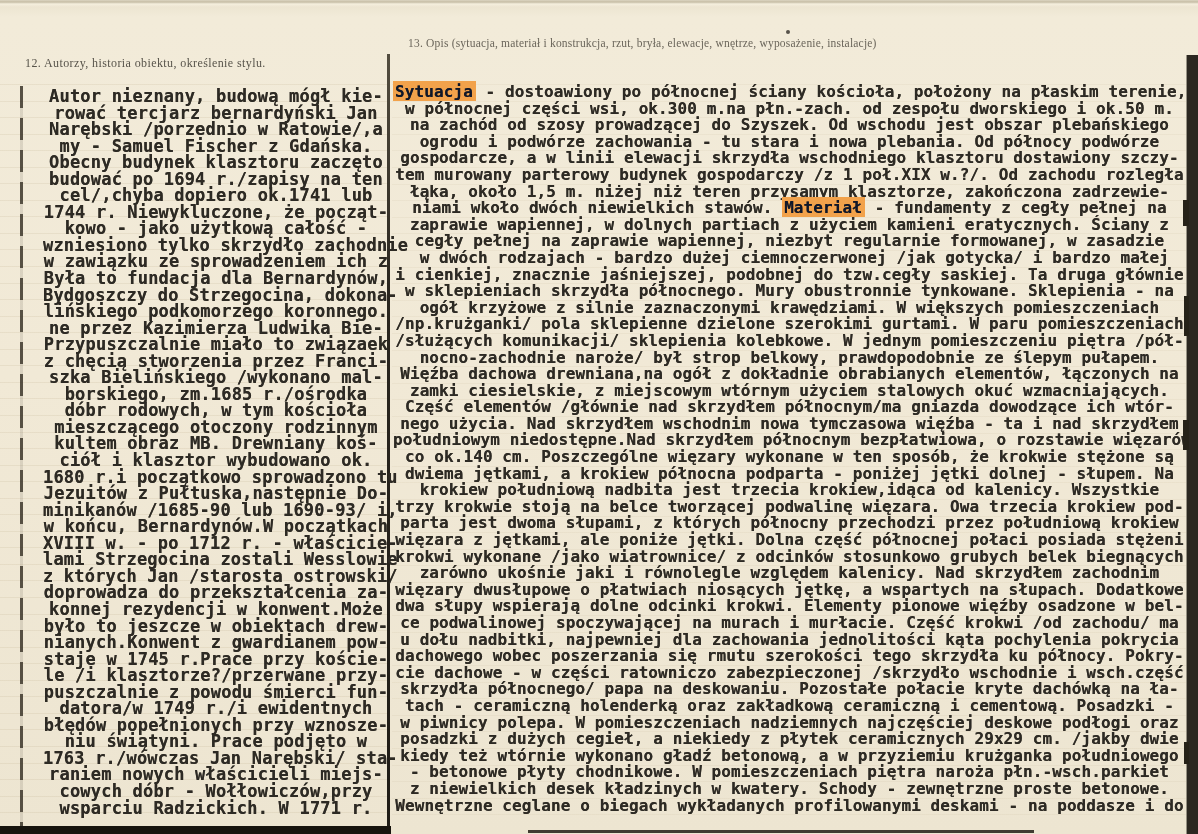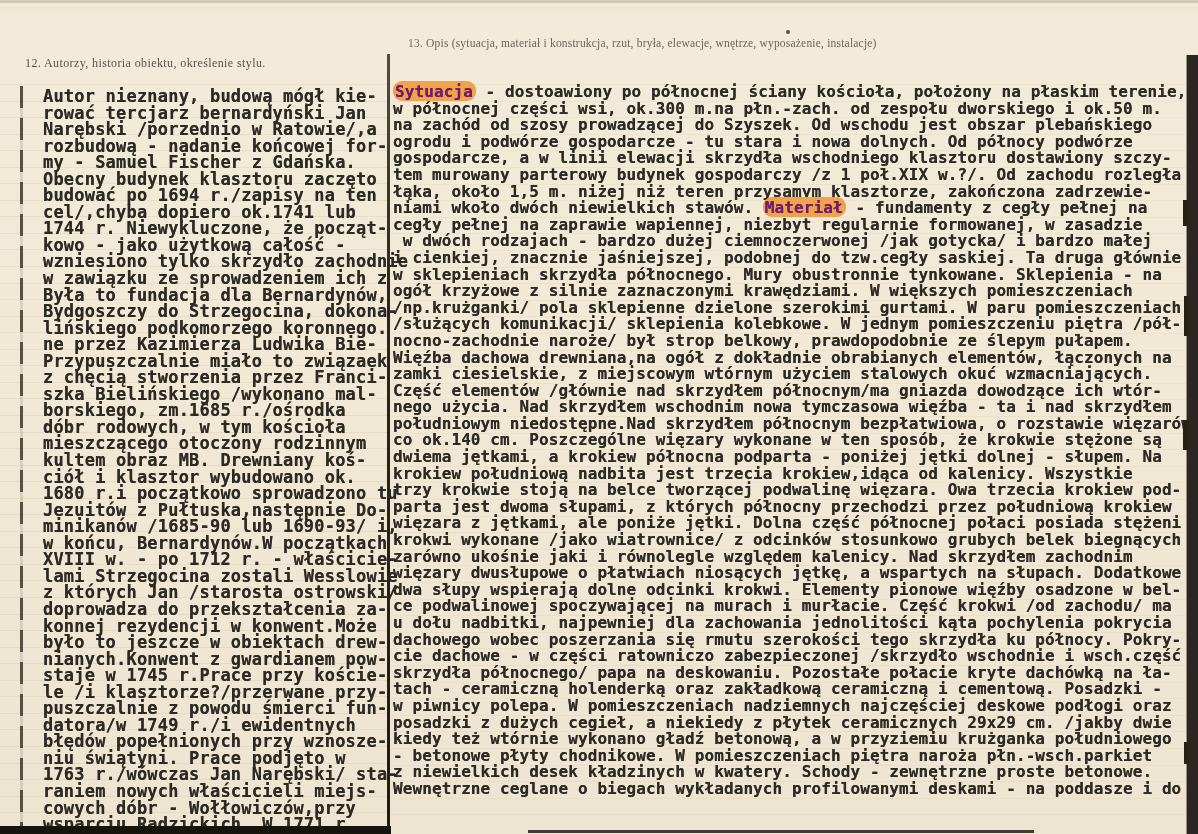--- a/index.html
+++ b/index.html
@@ -17,25 +17,25 @@
   .ruling-r{position:absolute;left:392px;top:84px;right:12px;height:747px;
     background:repeating-linear-gradient(180deg,rgba(165,145,105,0.08) 0 1px,rgba(0,0,0,0) 1px 16.6px);}
   .hdr{position:absolute;font-family:"Liberation Serif",serif;color:#57534a;white-space:pre;}
   .hdr-left{left:25px;top:48px;font-size:12px;letter-spacing:0.4px;margin-top:8px;}
   .hdr-right{left:408px;top:37px;font-size:11.5px;letter-spacing:0.2px;color:#6a655a;}
   .divider{position:absolute;left:387px;top:54px;bottom:0;width:3px;
     background:linear-gradient(180deg,#534d3f 0,#2a261f 30%,#1f1c16 100%);}
   .left-rule{position:absolute;left:20px;top:86px;height:740px;width:3px;
     background:repeating-linear-gradient(180deg,rgba(48,42,31,0.8) 0 22px,rgba(48,42,31,0.12) 22px 32px);}
   .col-text{position:absolute;font-weight:700;color:#2d2a24;
-    text-shadow:0 0 0.5px rgba(45,40,34,0.75);}
+    text-shadow:0 0 0.5px rgba(45,40,34,0.75);text-align:center;}
   .left-text{left:43px;top:88px;width:346px;font-size:17px;line-height:16.55px;letter-spacing:0.2px;}
   .right-text{left:393px;top:84px;width:793px;font-size:16px;line-height:16.6px;letter-spacing:0.1px;}
   .tline{white-space:pre;}
-  .hl{padding:1px 3px 0 2px;color:#701a75;border-radius:9px;}
+  .hl{padding:1px 3px 0 2px;color:#0f172a;}
   .bottom-bar-left{position:absolute;left:0;top:826px;width:391px;height:8px;background:#17140e;}
   .bottom-line-right{position:absolute;left:528px;top:830px;width:506px;height:3px;background:#413c32;}
   .right-edge{position:absolute;right:0;top:55px;bottom:0;width:11px;background:#2b2720;
     box-shadow:-1px 0 0 rgba(43,39,32,0.45);}
   .edge-blob{position:absolute;background:#262218;}
   .blob1{right:9px;top:200px;width:6px;height:26px;}
   .blob2{right:9px;top:296px;width:5px;height:40px;}
   .blob3{right:9px;top:420px;width:6px;height:30px;}
   .blob4{right:9px;top:742px;width:5px;height:22px;}
   .header-dot{position:absolute;left:786px;top:30px;width:4px;height:4px;border-radius:50%;background:#57524a;}
@@ -52,21 +52,20 @@
   <div class="hdr hdr-left">12. Autorzy, historia obiektu, określenie stylu.</div>
   <div class="hdr hdr-right">13. Opis (sytuacja, materiał i konstrukcja, rzut, bryła, elewacje, wnętrze, wyposażenie, instalacje)</div>
 
   <div class="left-rule"></div>
   <div class="divider"></div>
 
   <div class="col-text left-text" id="left-text">
       <div class="tline">Autor nieznany, budową mógł kie-</div>
       <div class="tline">rować tercjarz bernardyński Jan</div>
       <div class="tline">Narębski /porzednio w Ratowie/,a</div>
-      <div class="tline">rozbudową - nadanie końcowej for-</div>
       <div class="tline">my - Samuel Fischer z Gdańska.</div>
       <div class="tline">Obecny budynek klasztoru zaczęto</div>
       <div class="tline">budować po 1694 r./zapisy na ten</div>
       <div class="tline">cel/,chyba dopiero ok.1741 lub</div>
       <div class="tline">1744 r. Niewykluczone, że począt-</div>
       <div class="tline">kowo - jako użytkową całość -</div>
       <div class="tline">wzniesiono tylko skrzydło zachodnie</div>
       <div class="tline">w zawiązku ze sprowadzeniem ich z</div>
       <div class="tline">Była to fundacja dla Bernardynów,</div>
       <div class="tline">Bydgoszczy do Strzegocina, dokona-</div>
@@ -99,25 +98,26 @@
       <div class="tline">niu świątyni. Prace podjęto w</div>
       <div class="tline">1763 r./wówczas Jan Narębski/ sta-</div>
       <div class="tline">raniem nowych właścicieli miejs-</div>
       <div class="tline">cowych dóbr - Wołłowiczów,przy</div>
       <div class="tline">wsparciu Radzickich. W 1771 r.</div>
     </div>
   <div class="col-text right-text" id="right-text">
       <div class="tline"><span class="hl" style="background: rgb(242, 162, 75);">Sytuacja</span><span> - dostoawiony po północnej ściany kościoła, położony na płaskim terenie,</span></div>
       <div class="tline"><span>w północnej części wsi, ok.300 m.na płn.-zach. od zespołu dworskiego i ok.50 m.</span></div>
       <div class="tline"><span>na zachód od szosy prowadzącej do Szyszek. Od wschodu jest obszar plebańskiego</span></div>
-      <div class="tline"><span>ogrodu i podwórze gospodarcze - tu stara i nowa dolnych. Od północy podwórze</span></div>
+      <div class="tline"><span>ogrodu i podwórze zachowania - tu stara i nowa plebania. Od północy podwórze</span></div>
       <div class="tline"><span>gospodarcze, a w linii elewacji skrzydła wschodniego klasztoru dostawiony szczy-</span></div>
       <div class="tline"><span>tem murowany parterowy budynek gospodarczy /z 1 poł.XIX w.?/. Od zachodu rozległa</span></div>
       <div class="tline"><span>łąka, około 1,5 m. niżej niż teren przysamym klasztorze, zakończona zadrzewie-</span></div>
       <div class="tline"><span>niami wkoło dwóch niewielkich stawów. </span><span class="hl" style="background: rgb(242, 162, 75);">Materiał</span><span> - fundamenty z cegły pełnej na</span></div>
+      <div class="tline"><span>zaprawie wapiennej, w dolnych partiach z użyciem kamieni eratycznych. Ściany z</span></div>
       <div class="tline"><span>cegły pełnej na zaprawie wapiennej, niezbyt regularnie formowanej, w zasadzie</span></div>
       <div class="tline"><span> w dwóch rodzajach - bardzo dużej ciemnoczerwonej /jak gotycka/ i bardzo małej</span></div>
       <div class="tline"><span>i cienkiej, znacznie jaśniejszej, podobnej do tzw.cegły saskiej. Ta druga głównie</span></div>
       <div class="tline"><span>w sklepieniach skrzydła północnego. Mury obustronnie tynkowane. Sklepienia - na</span></div>
       <div class="tline"><span>ogół krzyżowe z silnie zaznaczonymi krawędziami. W większych pomieszczeniach</span></div>
       <div class="tline"><span>/np.krużganki/ pola sklepienne dzielone szerokimi gurtami. W paru pomieszczeniach</span></div>
       <div class="tline"><span>/służących komunikacji/ sklepienia kolebkowe. W jednym pomieszczeniu piętra /pół-</span></div>
       <div class="tline"><span>nocno-zachodnie naroże/ był strop belkowy, prawdopodobnie ze ślepym pułapem.</span></div>
       <div class="tline"><span>Więźba dachowa drewniana,na ogół z dokładnie obrabianych elementów, łączonych na</span></div>
       <div class="tline"><span>zamki ciesielskie, z miejscowym wtórnym użyciem stalowych okuć wzmacniających.</span></div>

